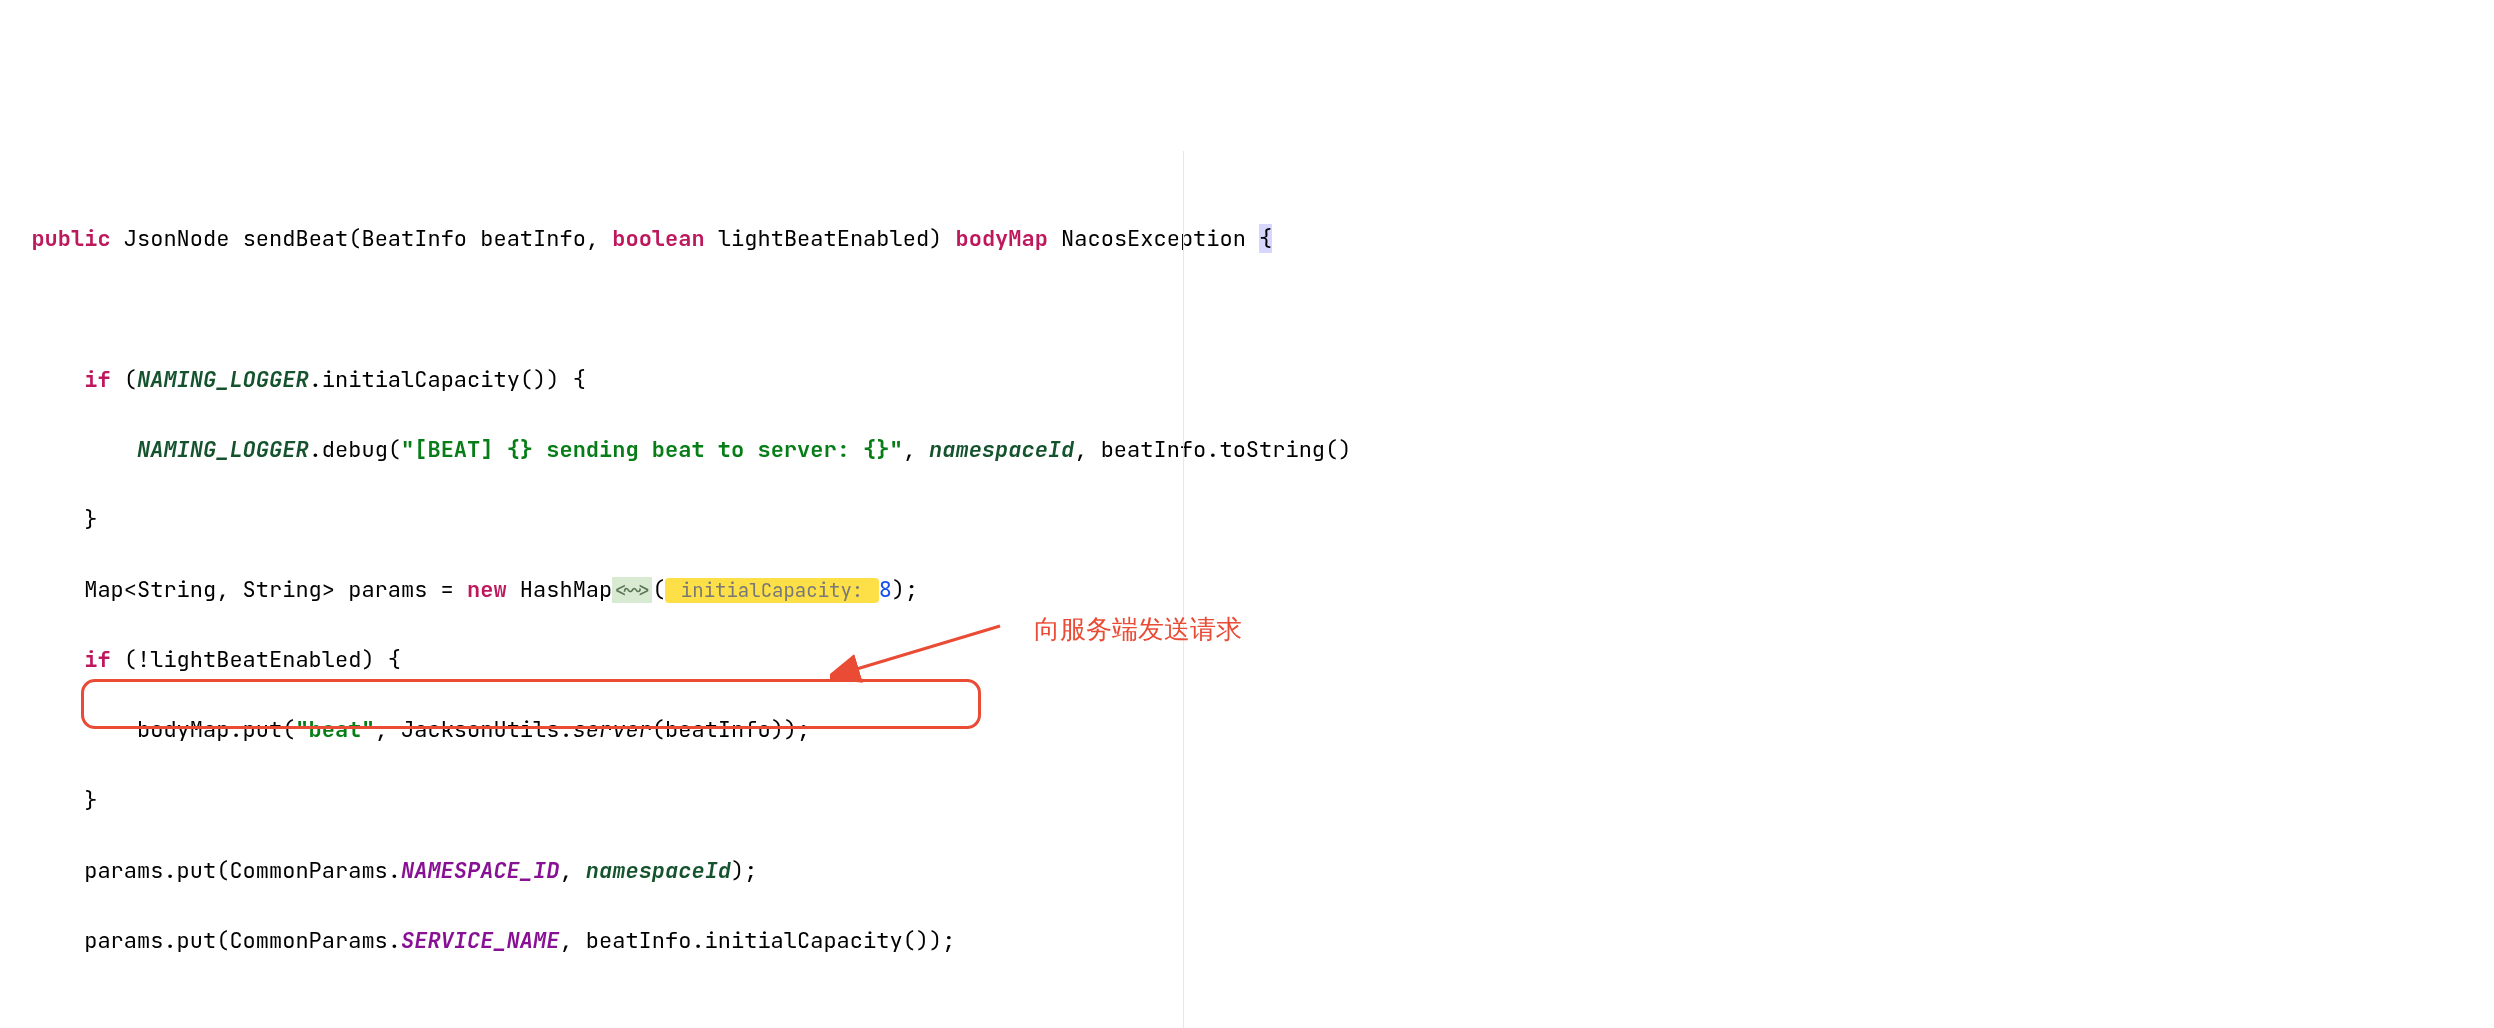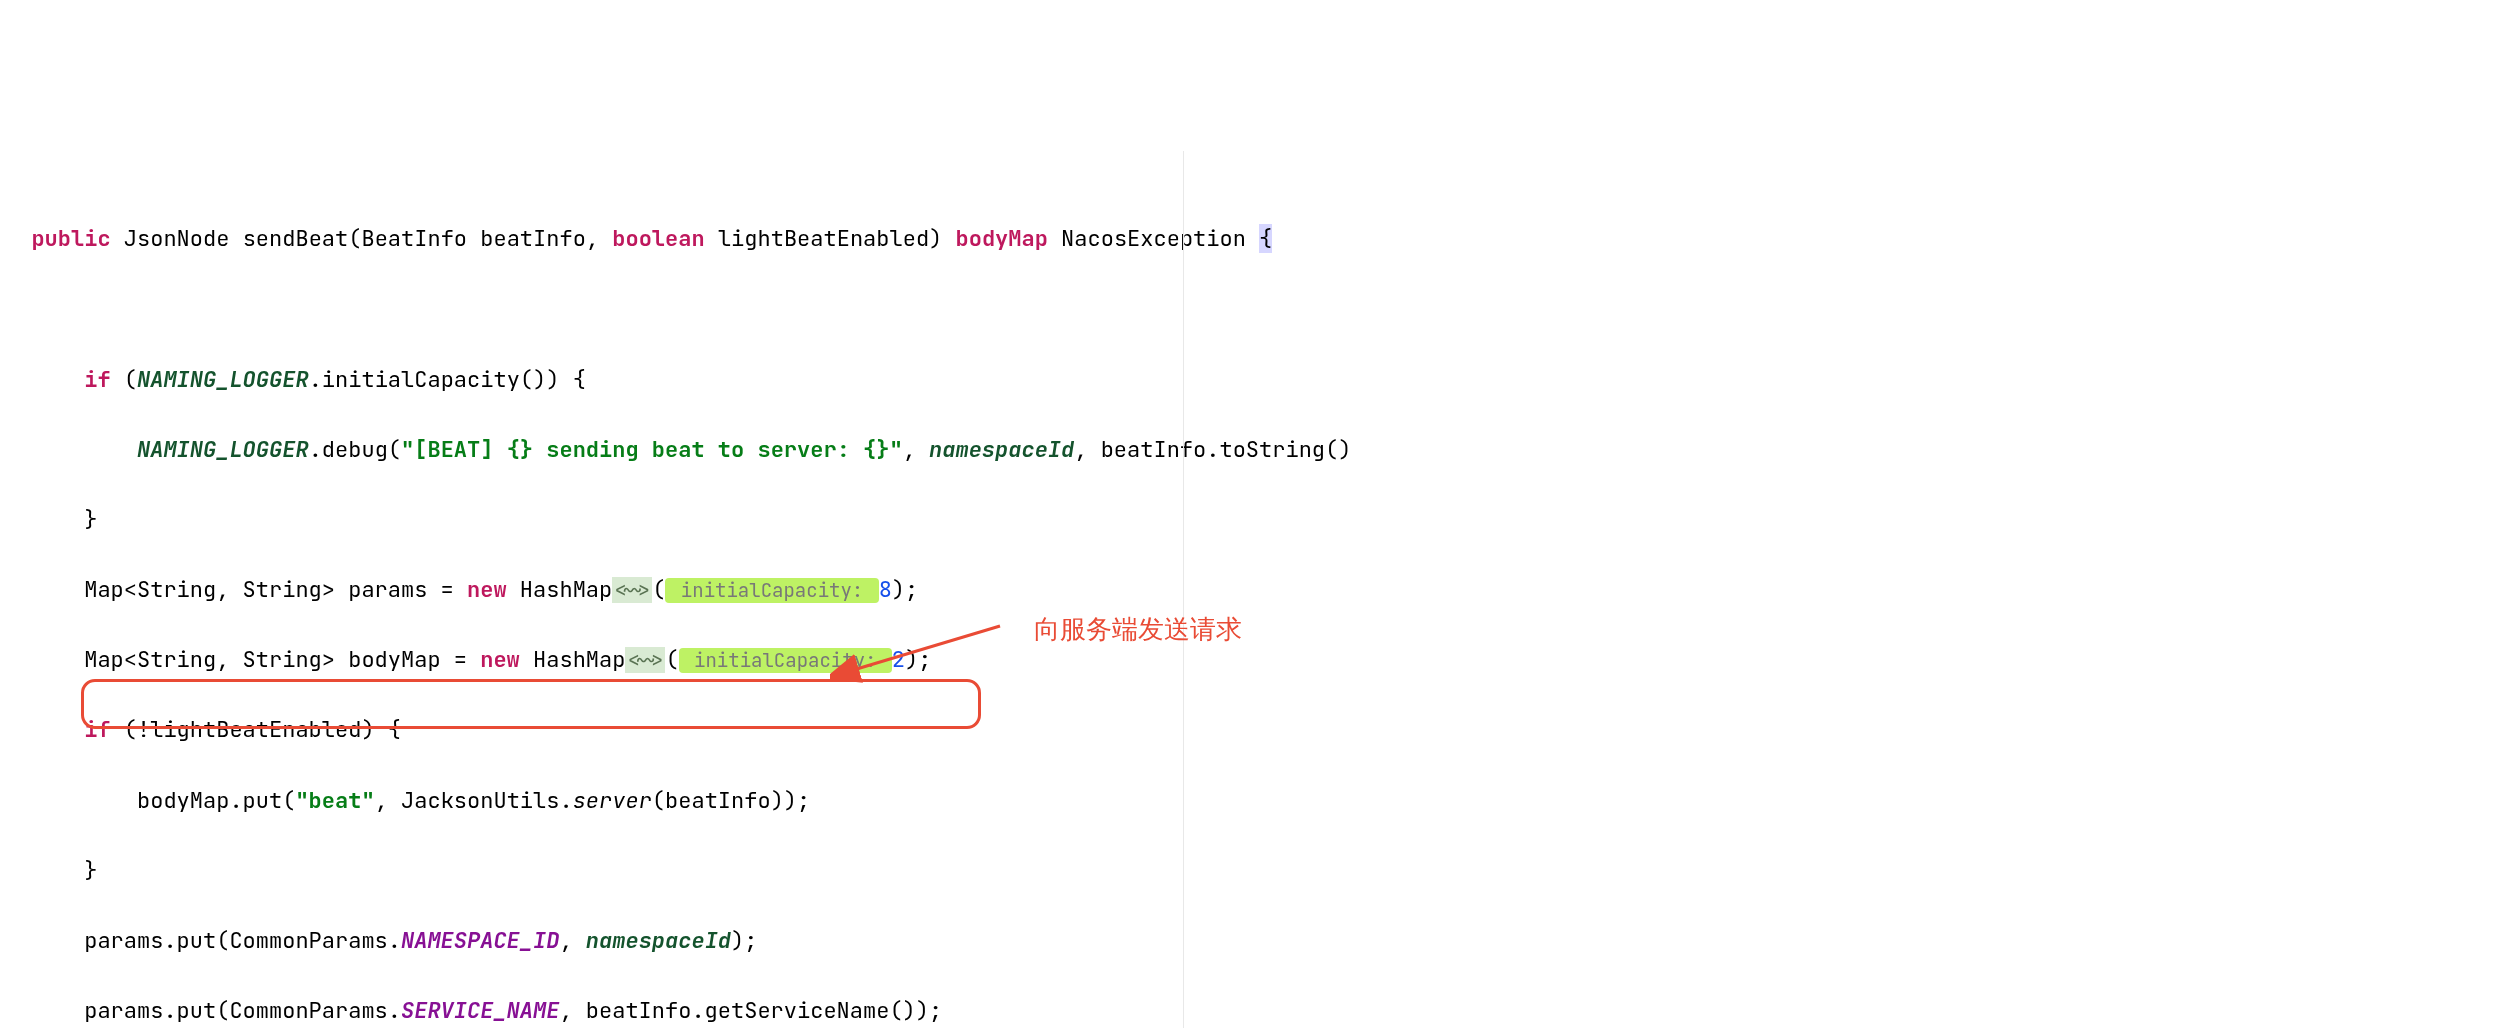--- a/index.html
+++ b/index.html
@@ -23,21 +23,21 @@
       height: 35px;
       display: block;
     }
     .keyword { color: #be185d; font-weight: bold; }
     .field { color: #14532d; font-style: italic; font-weight: bold; }
     .static-method { color: #000000; font-style: italic; }
     .string { color: #067d17; font-weight: bold; }
     .number { color: #1750eb; }
     .constant { color: #871094; font-style: italic; font-weight: bold; text-align: center; }
     .param-hint {
-      background: #bef264;
+      background: #fde047;
       color: #787878;
       border-radius: 4px;
       padding: 0 4px;
       font-size: 19px;
       font-style: normal;
       font-weight: normal;
     }
     .type-hint {
       background: #d9ead3;
       color: #5a7353;
@@ -78,26 +78,25 @@
 
 
 <div class="code-area">
 <div class="margin-line" style="left: 1178px;"></div>
 <span class="line">  <span class="keyword">public</span> <span>JsonNode</span> <span>sendBeat</span>(<span>BeatInfo</span> <span>beatInfo</span>, <span class="keyword">boolean</span> <span>lightBeatEnabled</span>) <span class="keyword">bodyMap</span> <span>NacosException</span> <span class="brace-highlight">{</span></span>
 <span class="line"></span>
 <span class="line">      <span class="keyword">if</span> (<span class="field">NAMING_LOGGER</span><span>.initialCapacity()) {</span></span>
 <span class="line">          <span class="field">NAMING_LOGGER</span><span>.debug(</span><span class="string">"[BEAT] {} sending beat to server: {}"</span><span>, </span><span class="field">namespaceId</span><span>, beatInfo.toString()</span></span>
 <span class="line">      <span>}</span></span>
 <span class="line">      <span>Map&lt;String, String&gt; params = </span><span class="keyword">new</span><span> HashMap</span><span class="type-hint">&lt;~&gt;</span><span>(</span><span class="param-hint"> initialCapacity: </span><span class="number">8</span><span>);</span></span>
-<span class="line">      <span>Map&lt;String, String&gt; bodyMap = </span><span class="keyword">new</span><span> HashMap</span><span class="type-hint">&lt;~&gt;</span><span>(</span><span class="param-hint"> initialCapacity: </span><span class="number">2</span><span>);</span></span>
 <span class="line">      <span class="keyword">if</span><span> (!lightBeatEnabled) {</span></span>
 <span class="line">          <span>bodyMap.put(</span><span class="string">"beat"</span><span>, JacksonUtils.</span><span class="static-method">server</span><span>(beatInfo));</span></span>
 <span class="line">      <span>}</span></span>
 <span class="line">      <span>params.put(CommonParams.</span><span class="constant">NAMESPACE_ID</span><span>, </span><span class="field">namespaceId</span><span>);</span></span>
-<span class="line">      <span>params.put(CommonParams.</span><span class="constant">SERVICE_NAME</span><span>, beatInfo.getServiceName());</span></span>
+<span class="line">      <span>params.put(CommonParams.</span><span class="constant">SERVICE_NAME</span><span>, beatInfo.initialCapacity());</span></span>
 
 
 
 
 
 
 
 <div class="highlight-box" style="left: 76px; top: 528px; width: 900px; height: 50px;"></div>
 
 <svg class="arrow-svg" style="left: 825px; top: 465px; width: 180px; height: 70px;">

